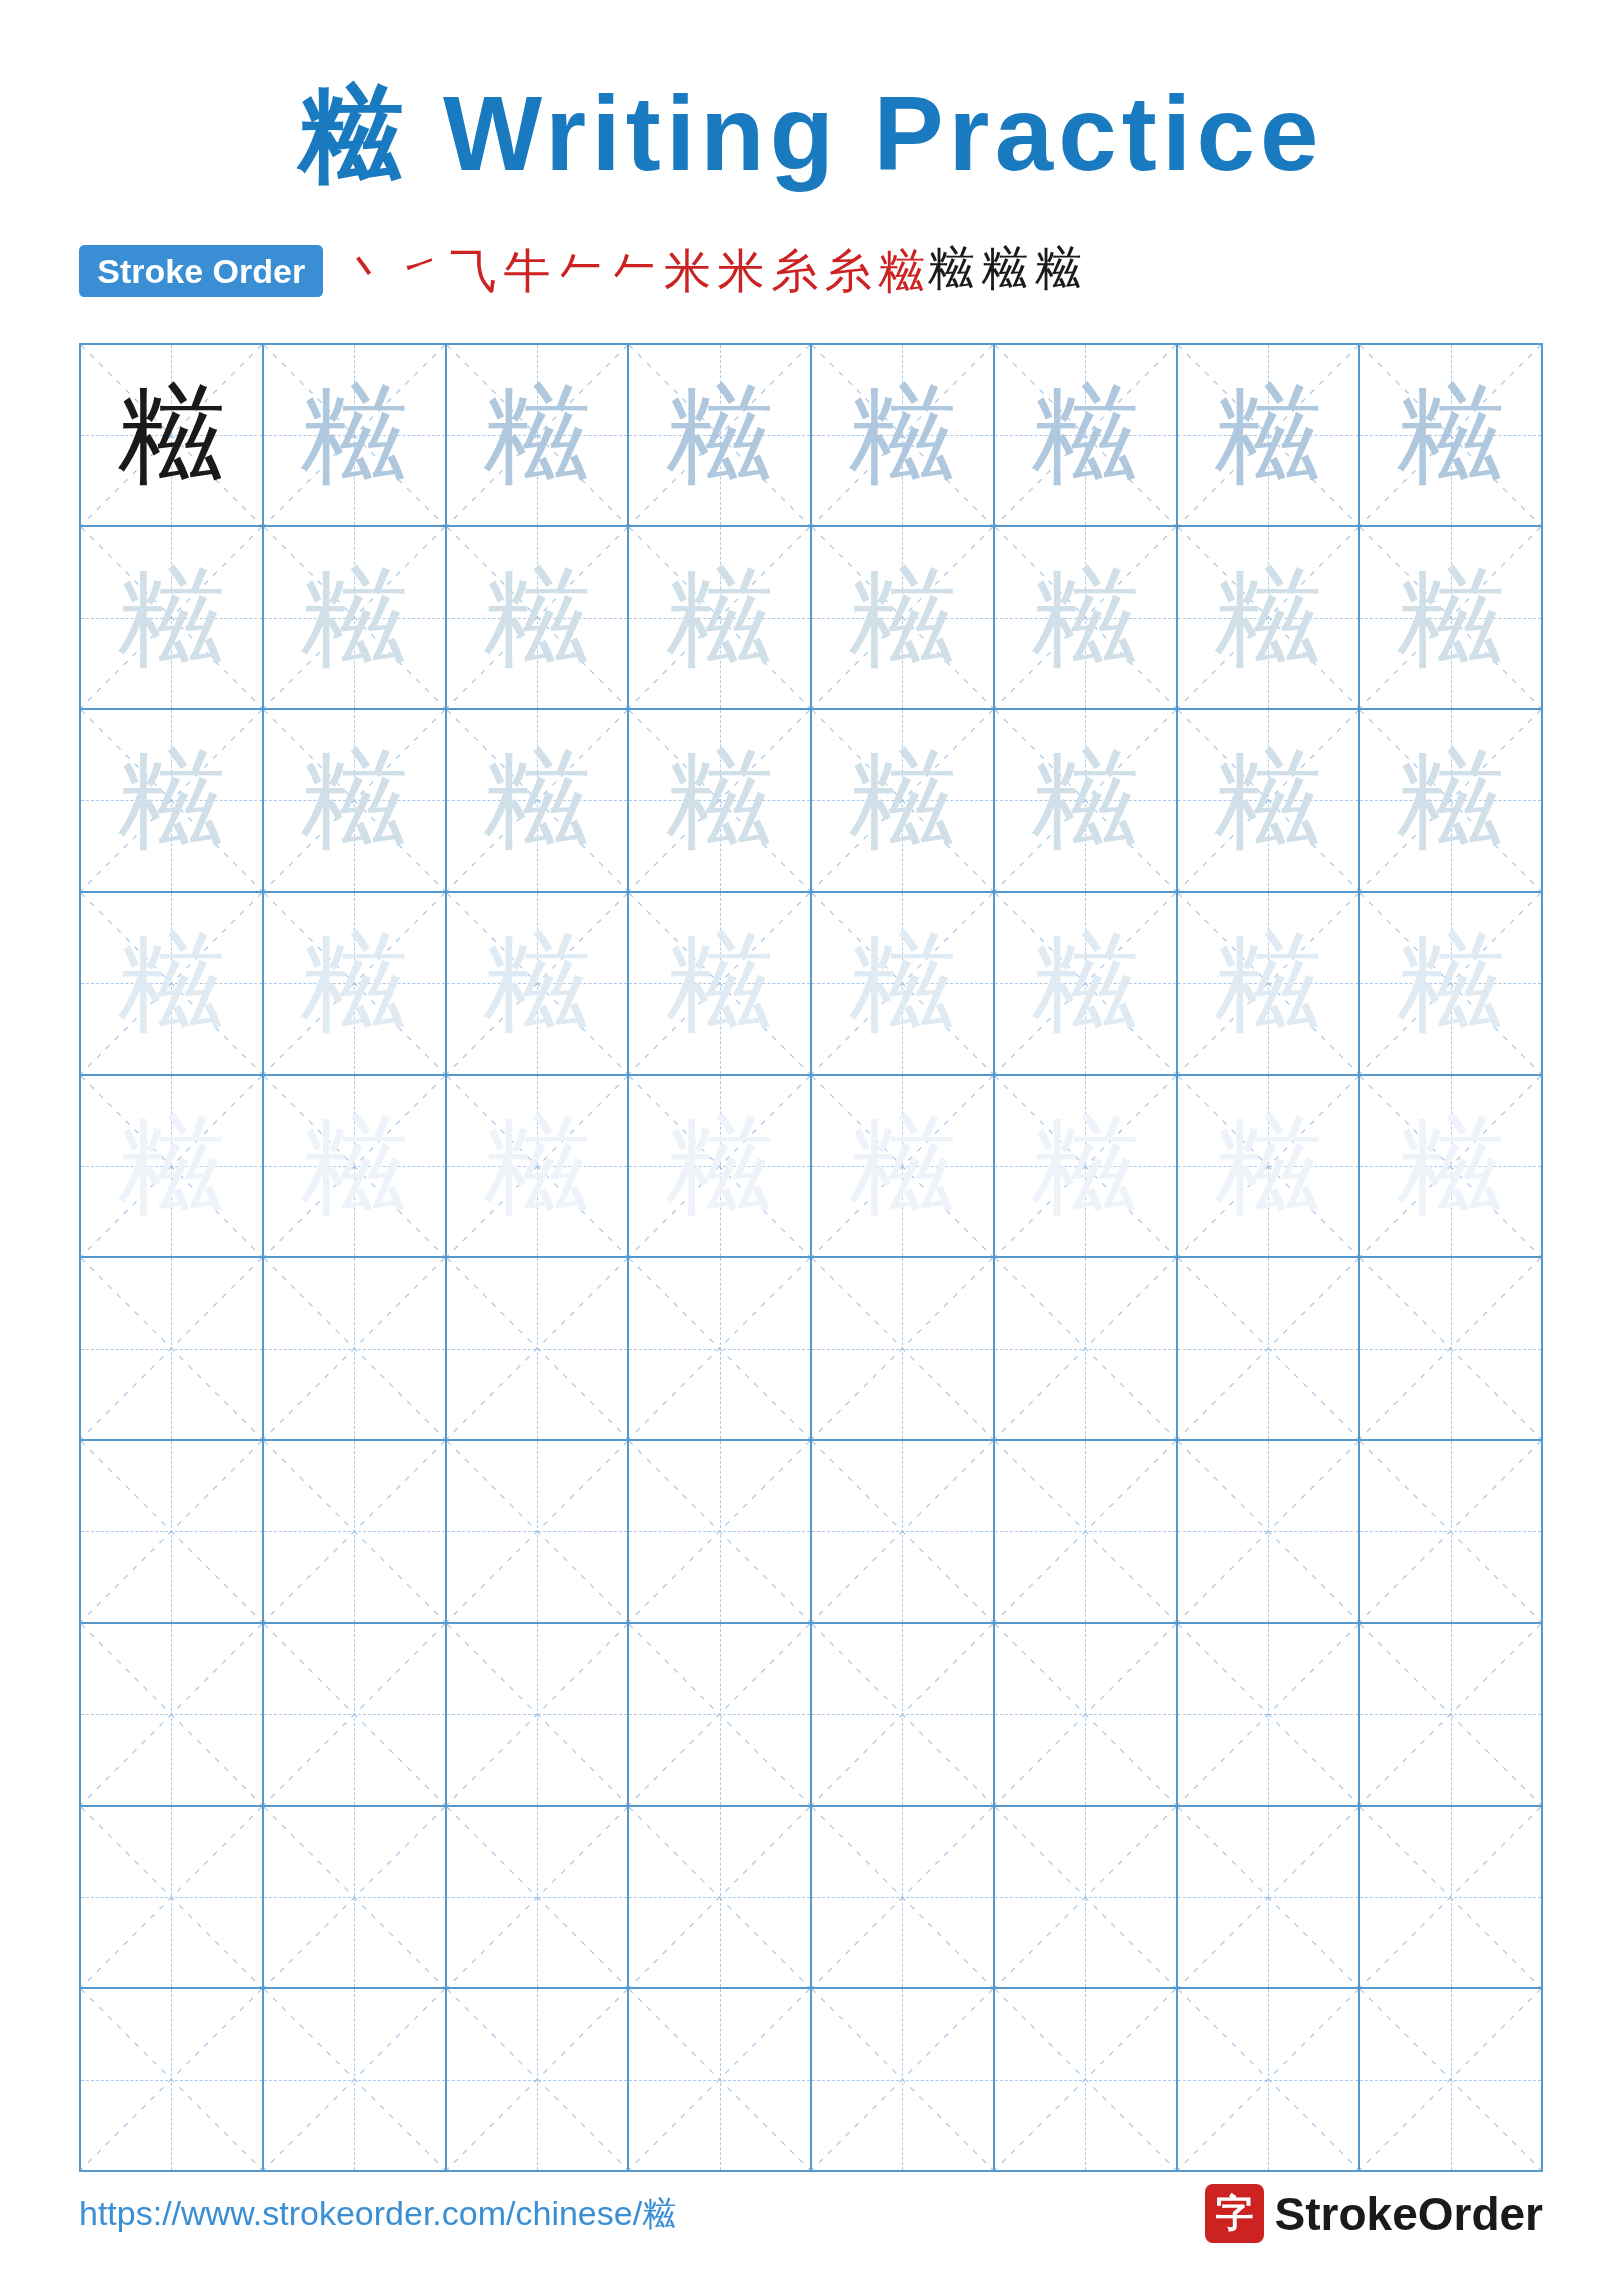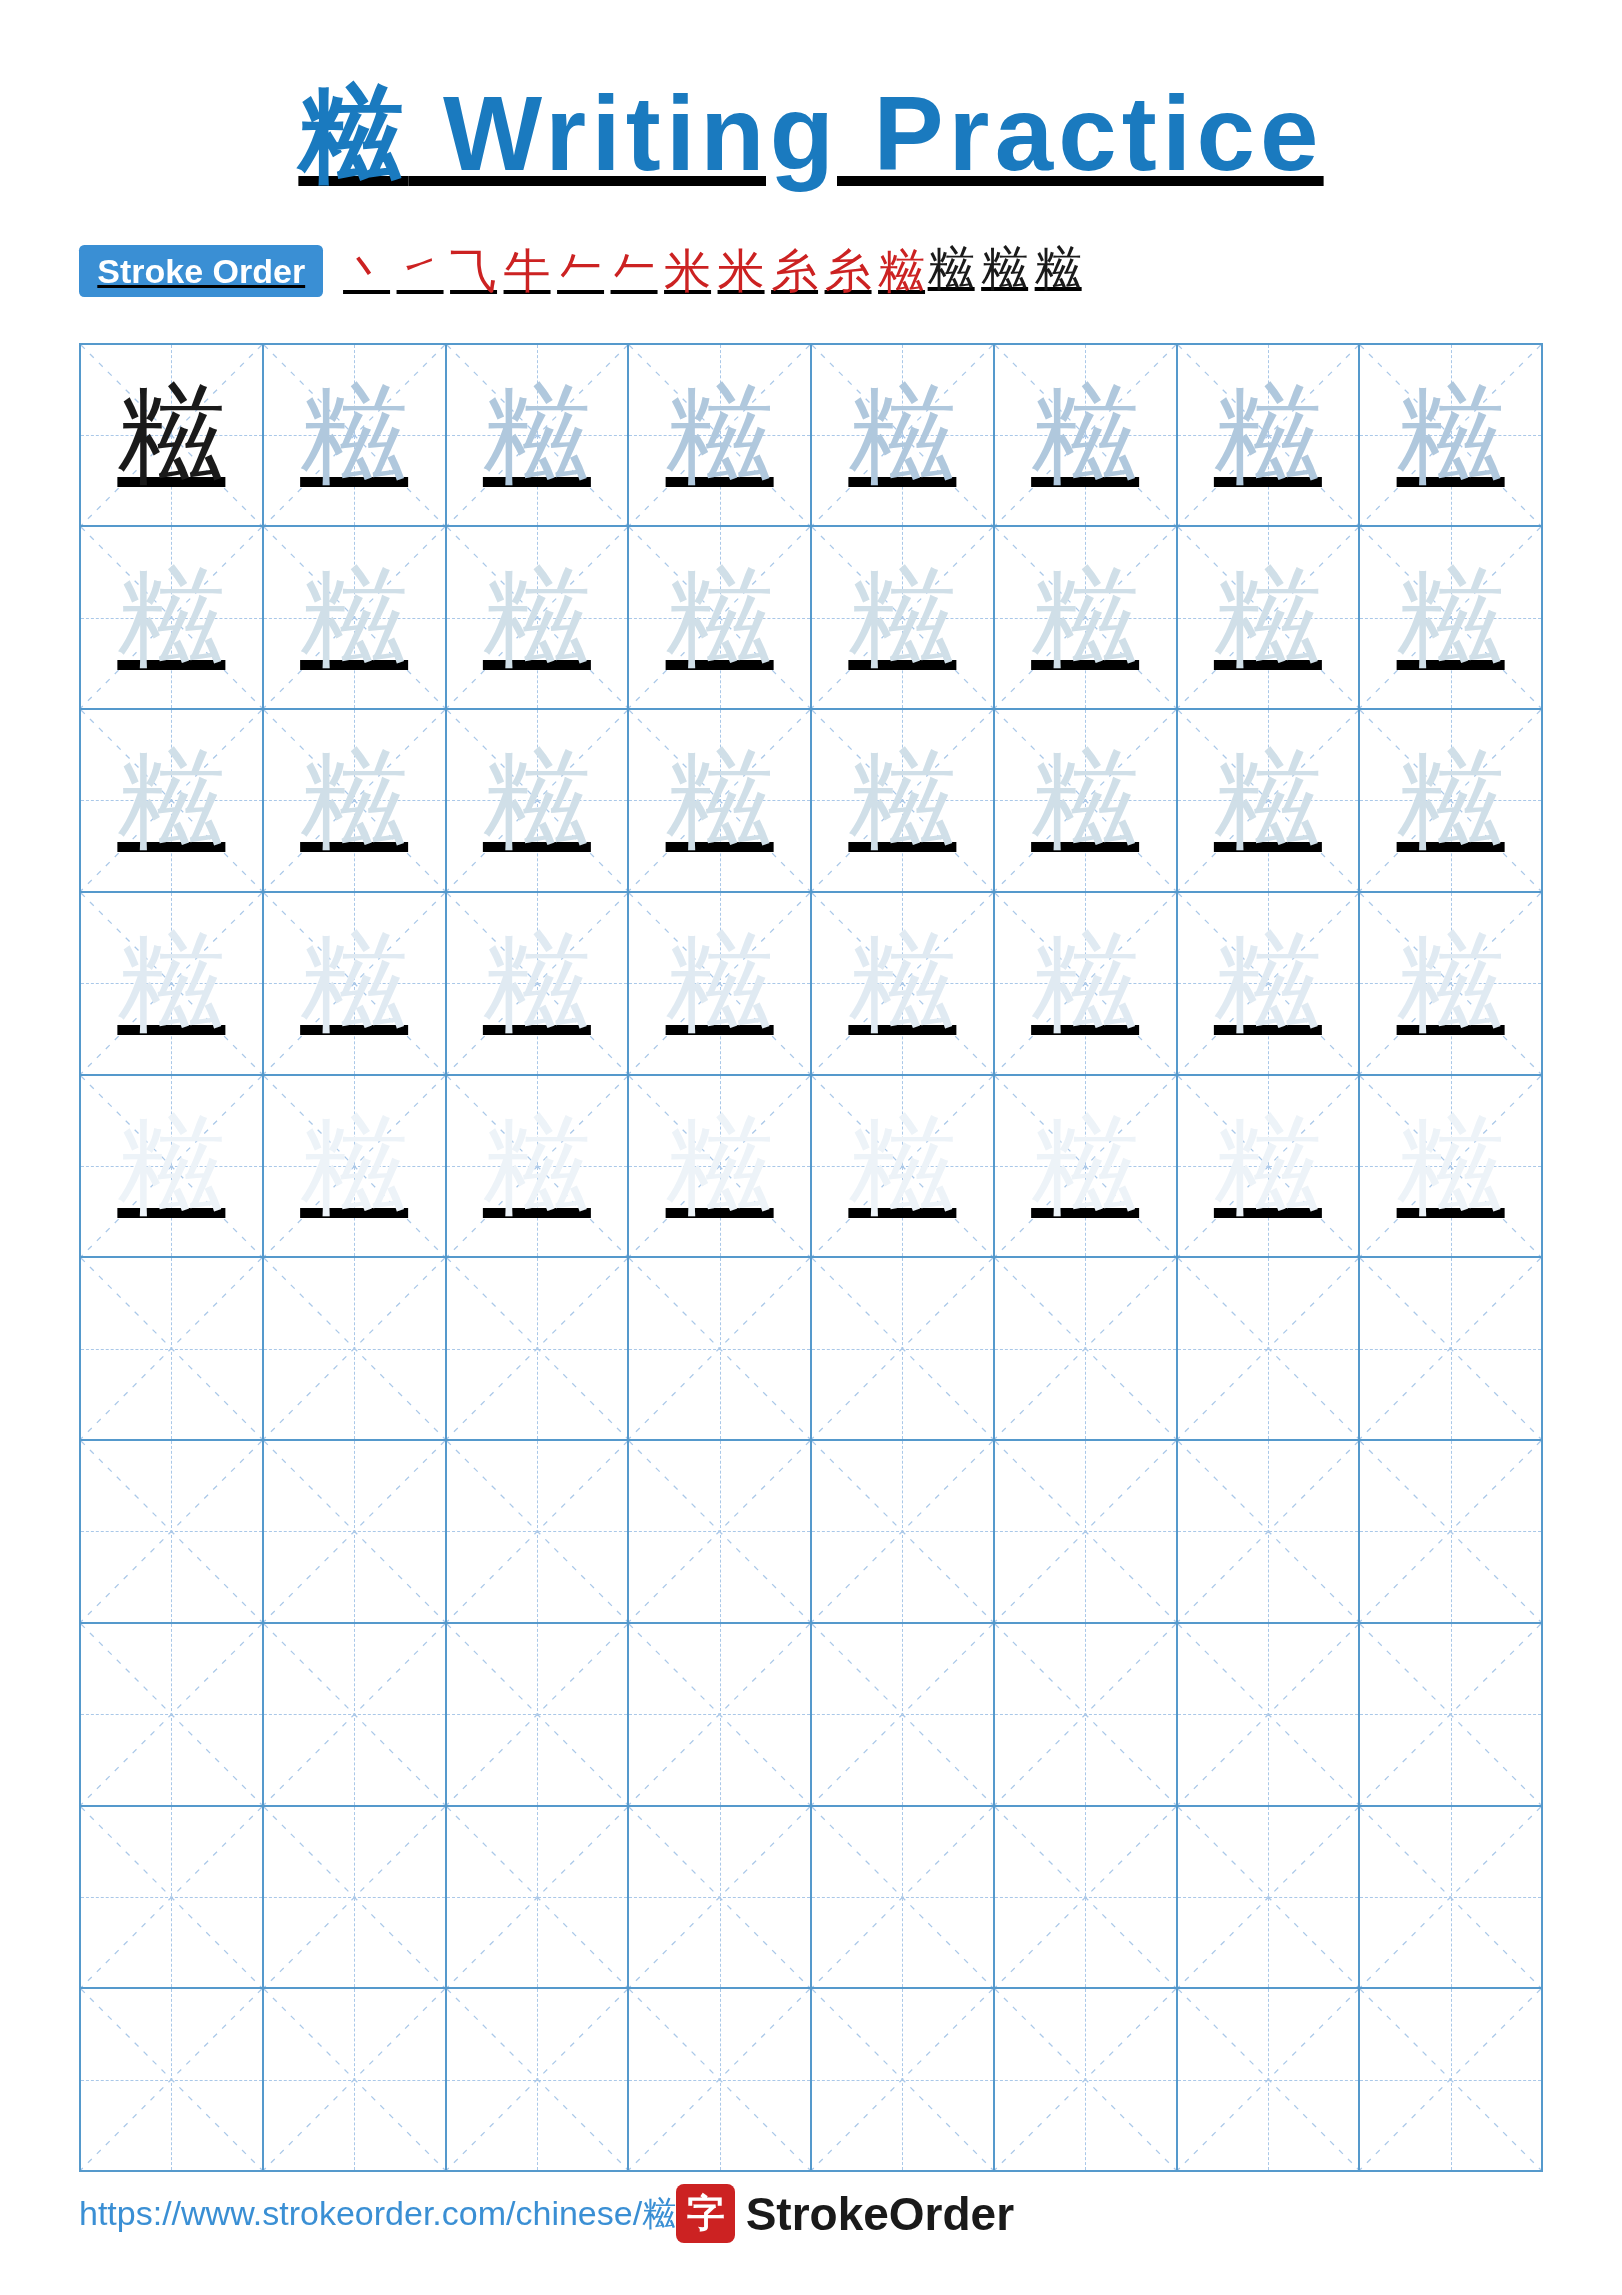--- a/index.html
+++ b/index.html
@@ -13,21 +13,20 @@
     }
 
     .page {
       width: 1622px;
       height: 2295px;
       background: #fff;
       padding: 52px 79px;
       display: flex;
       flex-direction: column;
       align-items: center;
-      text-decoration: underline;
     }
 
     .title {
       font-size: 105px;
       font-weight: bold;
       color: #1a7abf;
       margin-bottom: 39px;
       margin-top: 13px;
       letter-spacing: 5.2px;
       font-family: Arial, sans-serif;
@@ -184,21 +183,21 @@
     .empty-cell {}
 
     
     .footer {
       position: absolute;
       bottom: 52px;
       left: 79px;
       right: 79px;
       display: flex;
       align-items: center;
-      justify-content: flex-start;
+      justify-content: space-between;
     }
 
     .footer-url {
       color: #3a8fd4;
       font-size: 34px;
       font-family: Arial, sans-serif;
     }
 
     .footer-brand {
       display: flex;

